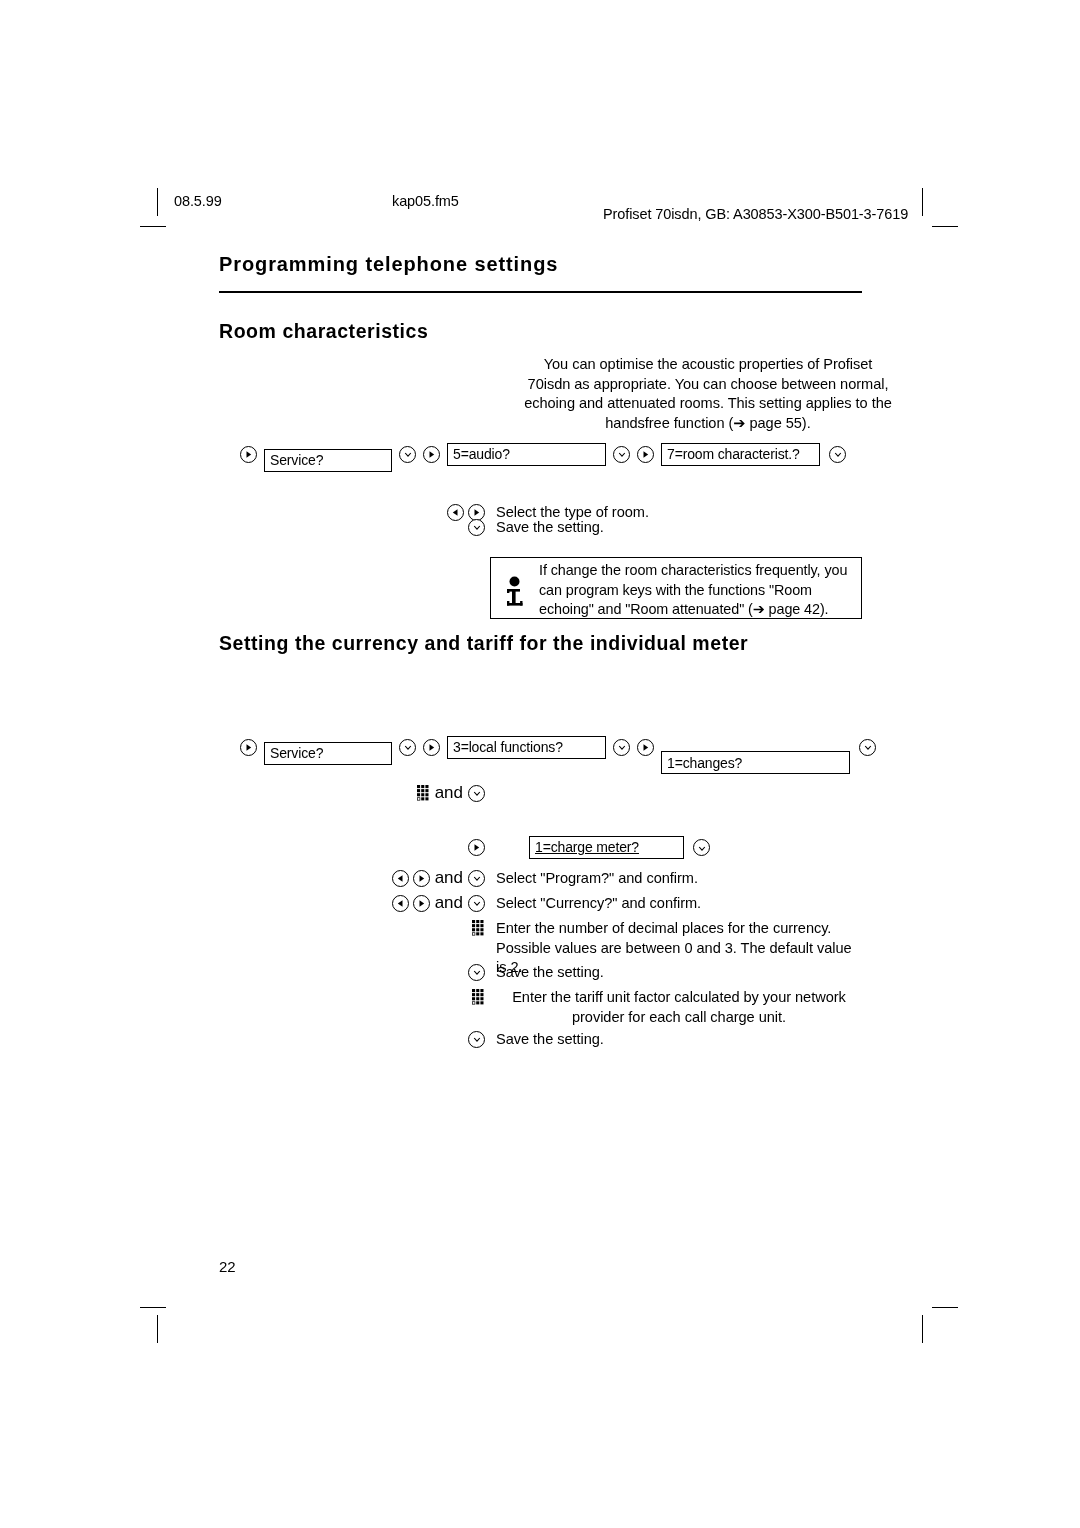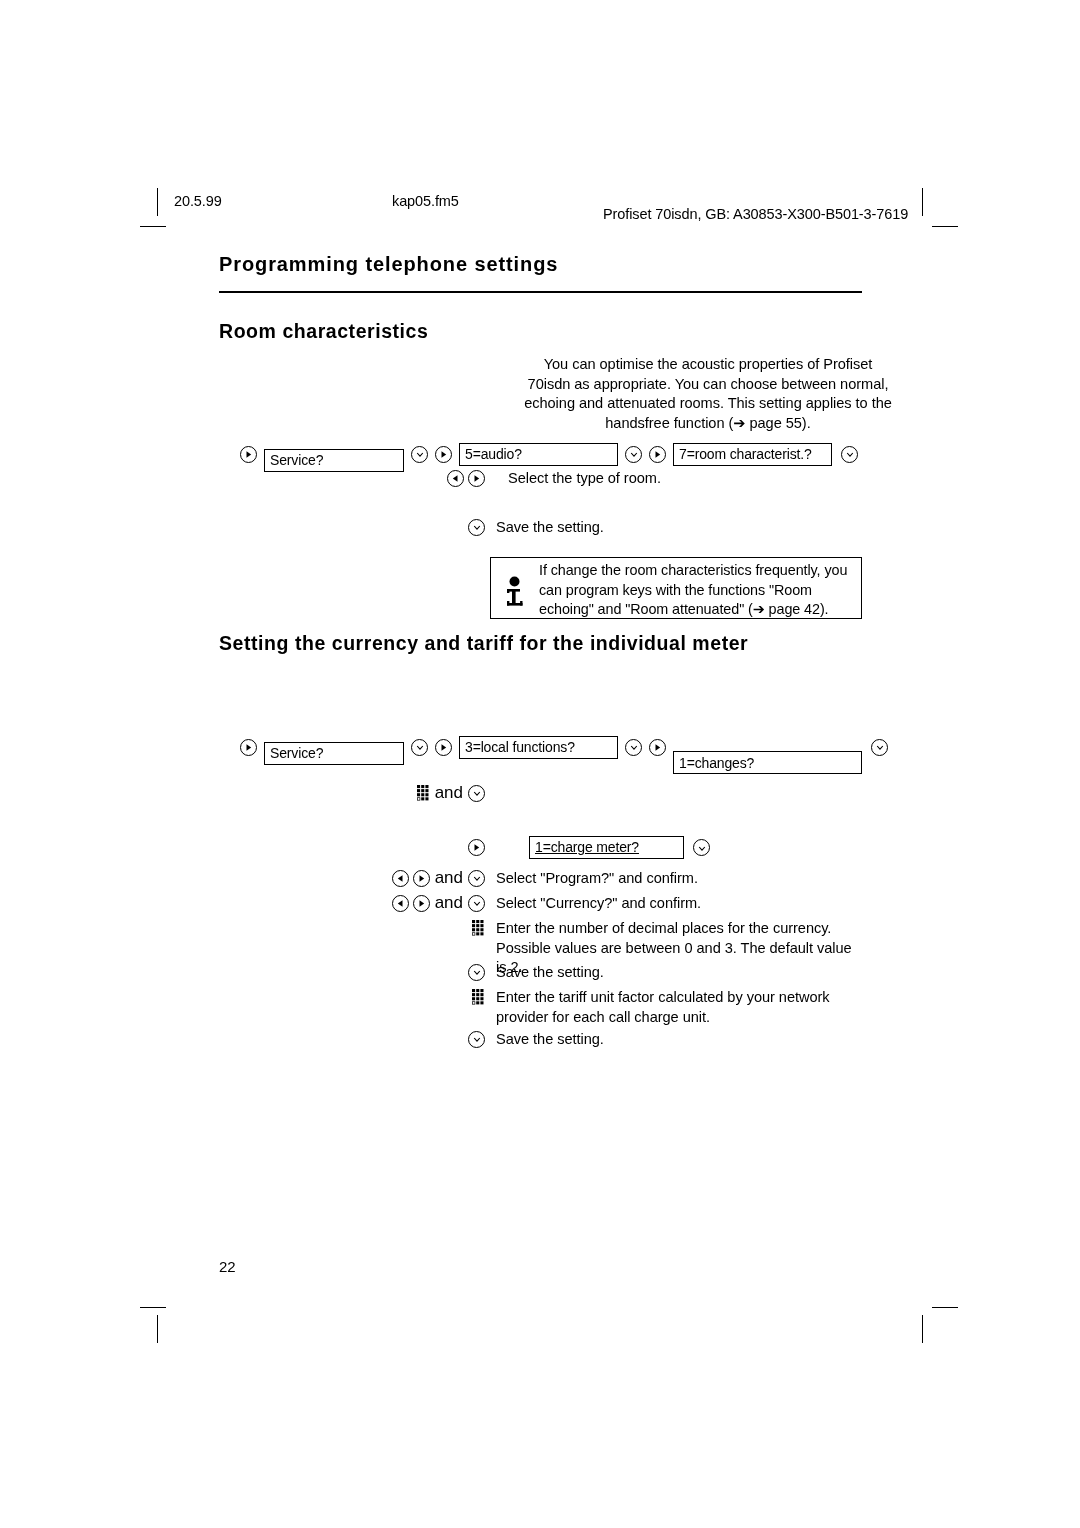--- a/index.html
+++ b/index.html
@@ -114,21 +114,21 @@
     height: 23px;
     box-sizing: border-box;
     display: flex;
     align-items: center;
     padding-left: 5px;
     font-size: 14px;
     letter-spacing: -0.15px;
     white-space: nowrap;
     background: #ffffff;
   }
-  .w-service  { width: 140px; margin-top: 12px; }
+  .w-service  { width: 128px; margin-top: 12px; }
   .w-audio    { width: 159px; }
   .w-room     { width: 159px; }
   .w-local    { width: 159px; }
   .w-changes  { width: 189px; margin-top: 31px; }
   .w-charge   { width: 155px; }
 
   
   .keyicon {
     width: 17px;
     height: 17px;
@@ -230,21 +230,21 @@
   <div class="cropmark cm-v" style="left:157px; top:188px;"></div>
   <div class="cropmark cm-h" style="left:140px; top:226px;"></div>
   <div class="cropmark cm-v" style="left:922px; top:188px;"></div>
   <div class="cropmark cm-h" style="left:932px; top:226px;"></div>
   <div class="cropmark cm-h" style="left:140px; top:1307px;"></div>
   <div class="cropmark cm-v" style="left:157px; top:1315px;"></div>
   <div class="cropmark cm-h" style="left:932px; top:1307px;"></div>
   <div class="cropmark cm-v" style="left:922px; top:1315px;"></div>
 
   <div class="runhead">
-    <span class="rh-date">20.5.99</span>
+    <span class="rh-date">08.5.99</span>
     <span class="rh-file">kap05.fm5</span>
     <span class="rh-doc">Profiset 70isdn, GB: A30853-X300-B501-3-7619</span>
   </div>
 
   <div class="chapter-title">Programming telephone settings</div>
   <div class="title-rule"></div>
 
   <div class="h2" style="top:320px;">Room characteristics</div>
 
   <div class="para" style="top:355px;">You can optimise the acoustic properties of Profiset 70isdn as appropriate. You can choose between normal, echoing and attenuated rooms. This setting applies to the handsfree function (➔ page 55).</div>
@@ -286,21 +286,21 @@
     <span class="seq-gap-s"></span>
     <span class="dispbox w-room">7=room characterist.?</span>
     <span class="seq-gap-m"></span>
     <span class="keyicon">
       <svg width="10" height="10" viewBox="0 0 10 10">
           <polyline points="2.2,4 5,7.2 7.8,4" fill="none" stroke="#000" stroke-width="1.1"></polyline>
         </svg>
     </span>
   </div>
 
-  <div class="instr" style="top:468px;gap:12px;">
+  <div class="instr" style="top:502px;">
     <span class="instr-icons">
       <span class="keyicon">
         <svg width="9" height="9" viewBox="0 0 9 9">
             <polygon points="6.5,1.3 1.8,4.5 6.5,7.7" fill="#000"></polygon>
           </svg>
       </span>
       <span class="keyicon">
         <svg width="9" height="9" viewBox="0 0 9 9">
             <polygon points="2.5,1.3 7.2,4.5 2.5,7.7" fill="#000"></polygon>
           </svg>
@@ -498,21 +498,21 @@
     <span class="instr-icons">
       <span class="keyicon">
         <svg width="10" height="10" viewBox="0 0 10 10">
             <polyline points="2.2,4 5,7.2 7.8,4" fill="none" stroke="#000" stroke-width="1.1"></polyline>
           </svg>
       </span>
     </span>
     <span class="instr-text">Save the setting.</span>
   </div>
 
-  <div class="instr" style="top:987px;">
+  <div class="instr" style="top:987px;text-align:center;">
     <span class="instr-icons">
       <span class="keypad-icon">
         <svg width="13" height="16" viewBox="0 0 13 16">
           <rect x="0" y="0" width="3.1" height="3.1" fill="#000"></rect>
           <rect x="4.2" y="0" width="3.1" height="3.1" fill="#000"></rect>
           <rect x="8.4" y="0" width="3.1" height="3.1" fill="#000"></rect>
           <rect x="0" y="4.1" width="3.1" height="3.1" fill="#000"></rect>
           <rect x="4.2" y="4.1" width="3.1" height="3.1" fill="#000"></rect>
           <rect x="8.4" y="4.1" width="3.1" height="3.1" fill="#000"></rect>
           <rect x="0" y="8.2" width="3.1" height="3.1" fill="#000"></rect>

